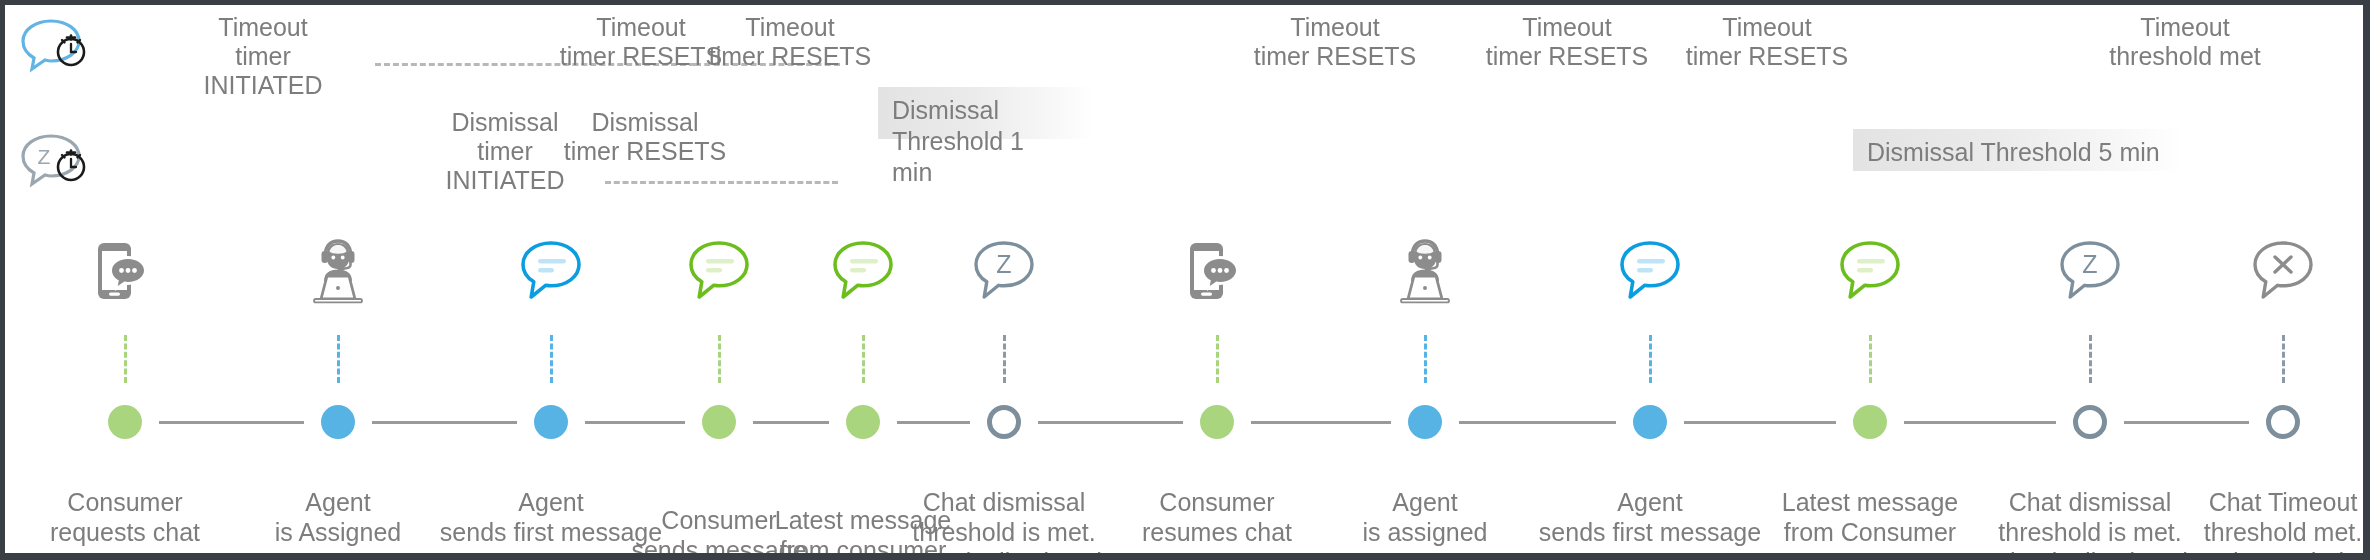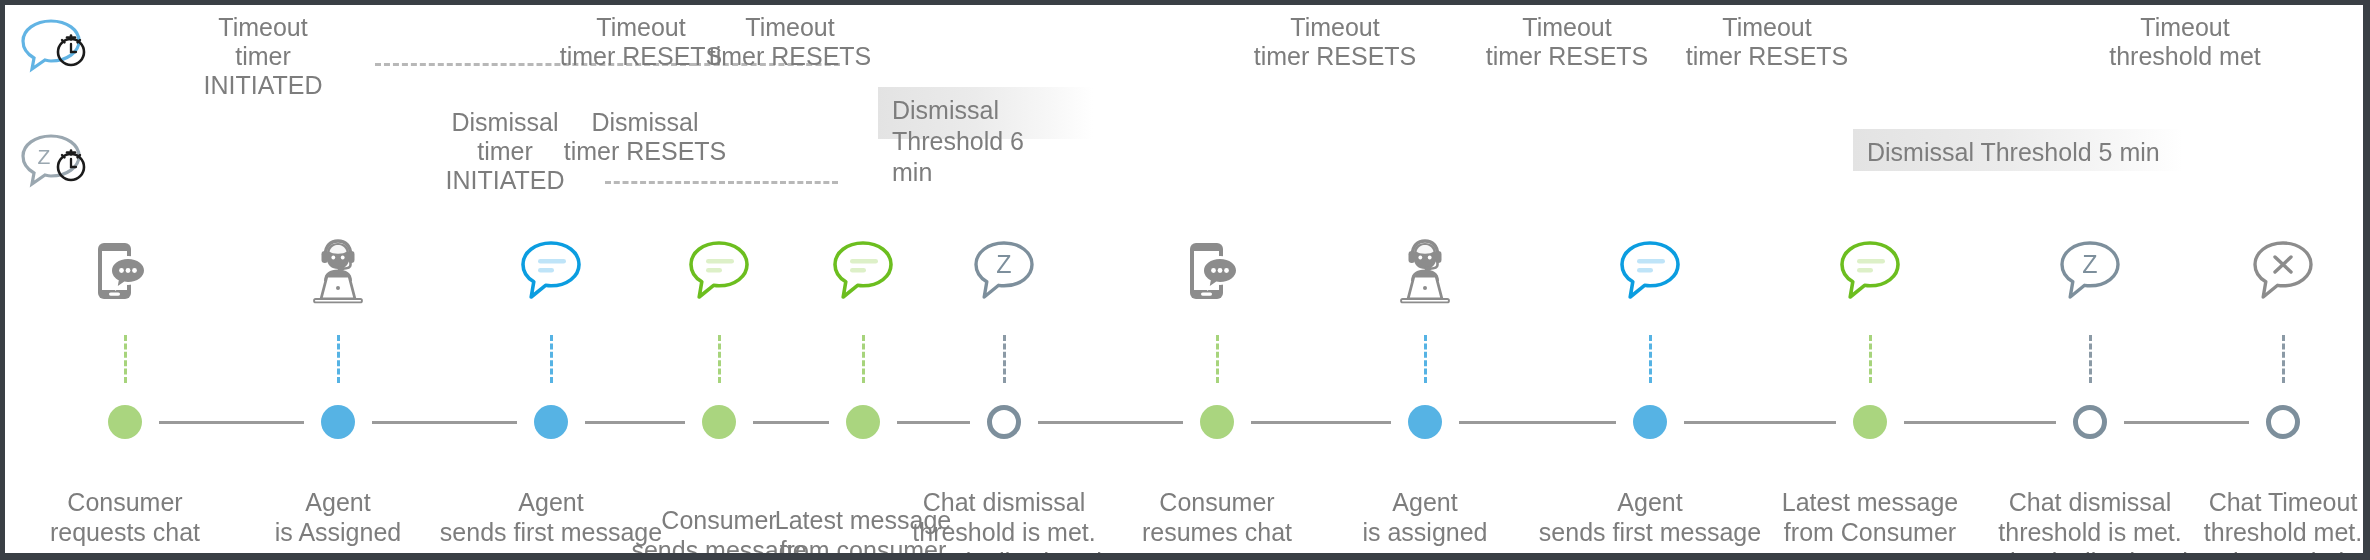--- a/index.html
+++ b/index.html
@@ -145,21 +145,21 @@
 threshold met</div>
     </div>
   <div id="dismissal-layer">
       <div class="tlabel" style="left: 390px; top: 103px; width: 220px;">Dismissal
 timer
 INITIATED</div>
       <div class="tlabel" style="left: 530px; top: 103px; width: 220px;">Dismissal
 timer RESETS</div>
     </div>
   <div id="thresh-layer">
-      <div class="threshbox" style="left: 873px; top: 82px; width: 215px; height: 52px;">Dismissal Threshold 6
+      <div class="threshbox" style="left: 873px; top: 82px; width: 215px; height: 52px;">Dismissal Threshold 1
 min</div>
       <div class="threshbox" style="left: 1848px; top: 124px; width: 330px; height: 42px;">Dismissal Threshold 5 min</div>
     </div>
   <div id="icons-layer">
       <div class="evicon" style="left: 83px; top: 228px;">
         <svg width="74" height="74" viewBox="0 0 74 74">
         <rect x="10" y="10" width="33" height="56" rx="6" fill="#8c8c8c"></rect>
         <rect x="14" y="18" width="25" height="39" fill="#ffffff"></rect>
         <rect x="21" y="59.5" width="11" height="3.2" rx="1.6" fill="#ffffff"></rect>
         <path d="M40 23 C29 23 21 29.5 21 37.5 C21 42.5 24 46.8 28.8 49.3 L27 58 L36.5 51.6 C37.6 51.8 38.8 51.9 40 51.9 C51 51.9 59 45.4 59 37.5 C59 29.5 51 23 40 23 Z" fill="#ffffff"></path>

